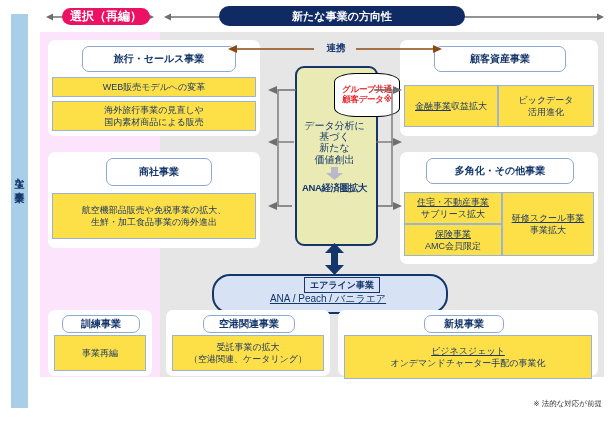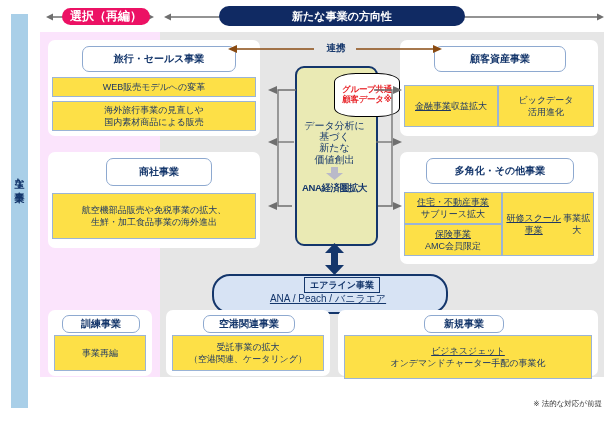--- a/index.html
+++ b/index.html
@@ -204,21 +204,21 @@
   <div class="card" style="left:400px;top:152px;width:198px;height:112px;"></div>
   <div class="pill" style="left:426px;top:158px;width:146px;height:24px;">多角化・その他事業</div>
   <div class="box" style="left:404px;top:192px;width:98px;height:32px;flex-direction:column;">
     <span class="line2 u">住宅・不動産事業</span>
     <span class="line2">サブリース拡大</span>
   </div>
   <div class="box" style="left:404px;top:224px;width:98px;height:32px;flex-direction:column;">
     <span class="line2 u">保険事業</span>
     <span class="line2">AMC会員限定</span>
   </div>
-  <div class="box" style="left:502px;top:192px;width:92px;height:64px;">
+  <div class="box" style="left:502px;top:192px;width:92px;height:64px;flex-direction:column;">
     <span class="line2 u">研修スクール事業</span>
     <span class="line2">事業拡大</span>
   </div>
 
   <div class="renkei">連携</div>
 
   <div class="conn" style="left:228px;top:44px;">
     <svg width="86" height="10" viewBox="0 0 86 10">
       <line x1="8" y1="5" x2="86" y2="5" stroke="#8a4b12" stroke-width="1.4"></line>
       <polygon points="0,5 9,1 9,9" fill="#8a4b12"></polygon>

